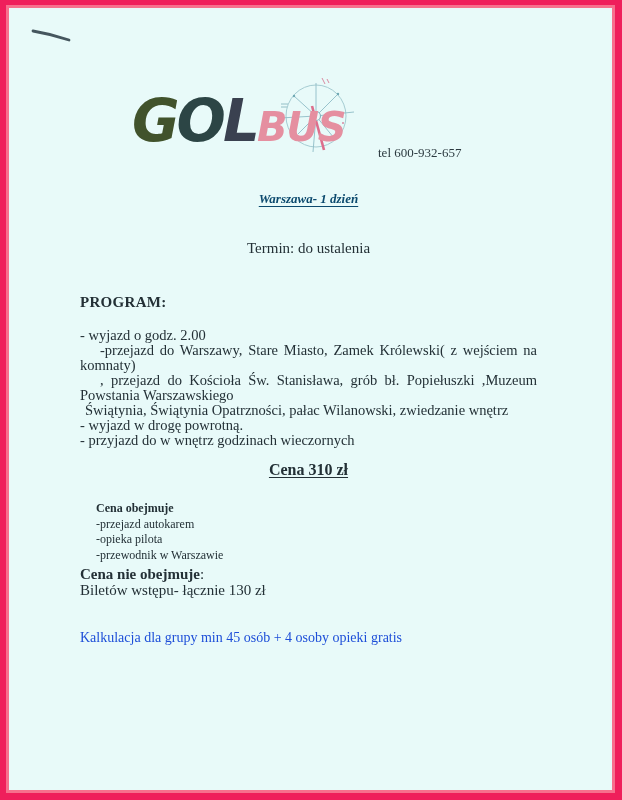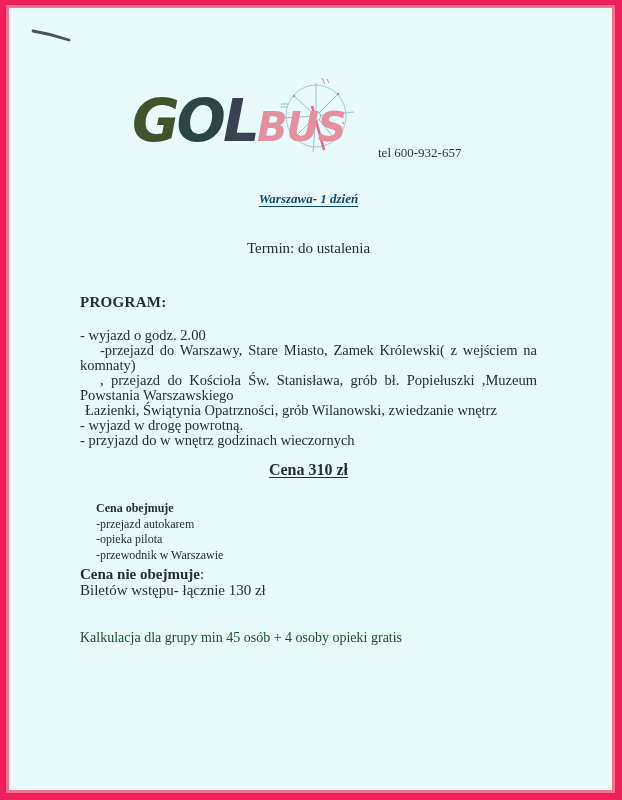--- a/index.html
+++ b/index.html
@@ -81,21 +81,21 @@
   .includes-heading { font-weight:bold; }
   .excludes-block {
     position:absolute; left:71px; top:558px; width:457px;
     font-size:15px; line-height:16px;
   }
   .excludes-heading { font-weight:bold; }
   .excludes-suffix { font-weight:normal; }
 
   .footer-note {
     position:absolute; left:71px; top:622px; width:500px;
-    font-size:14px; color:#14532d;
+    font-size:14px; color:#1d4ed8;
   }
 </style>
 </head>
 <body>
 
 <div class="page">
 
   <svg class="pen-mark" width="50" height="22" viewBox="0 0 50 22">
     <path d="M4,5 Q22,8 40,14" stroke="#45565e" stroke-width="2.8" fill="none" stroke-linecap="round"></path>
   </svg>
@@ -137,21 +137,21 @@
   <div class="content-center page-title">Warszawa- 1 dzień</div>
   <div class="content-center subtitle">Termin: do ustalenia</div>
 
   <div class="program-heading">PROGRAM:</div>
   <div class="program-list">
       <div>- wyjazd o godz. 2.00</div>
       <div class="justify">-przejazd do Warszawy, Stare Miasto, Zamek Królewski( z wejściem na</div>
       <div>komnaty)</div>
       <div class="justify">, przejazd do Kościoła Św. Stanisława, grób bł. Popiełuszki ,Muzeum</div>
       <div>Powstania Warszawskiego</div>
-      <div class="indent">Łazienki, Świątynia Opatrzności, grób Wilanowski, zwiedzanie wnętrz</div>
+      <div class="indent">Świątynia, Świątynia Opatrzności, pałac Wilanowski, zwiedzanie wnętrz</div>
       <div>- wyjazd w drogę powrotną.</div>
       <div>- przyjazd do w wnętrz godzinach wieczornych</div>
     </div>
 
   <div class="content-center price-heading">Cena 310 zł</div>
 
   <div class="includes-block">
     <div class="includes-heading">Cena obejmuje</div>
     <div>
         <div>-przejazd autokarem</div>

